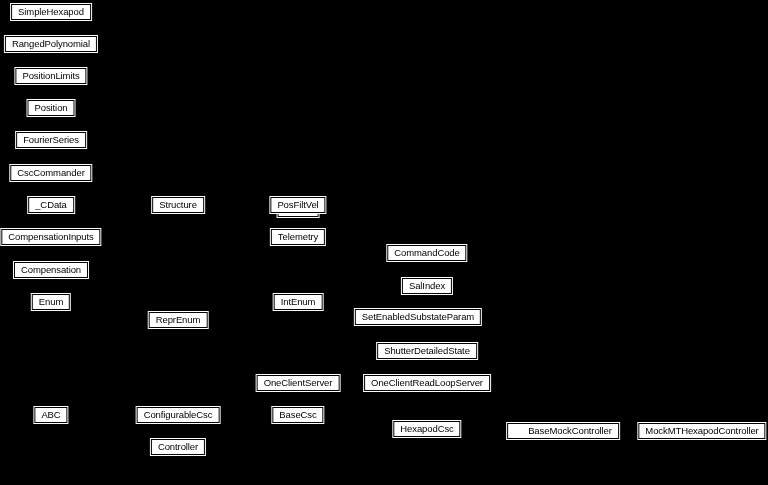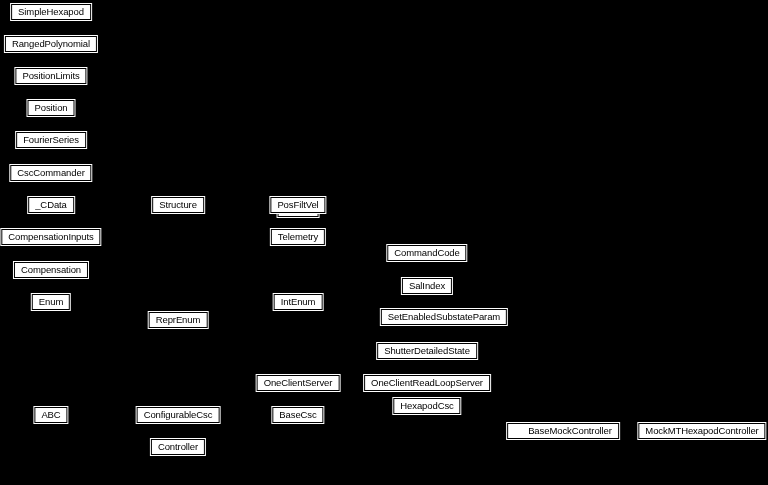--- a/index.html
+++ b/index.html
@@ -52,19 +52,19 @@
     <div class="node" style="left: 178px; top: 415px;">ConfigurableCsc</div>
     <div class="node" style="left: 178px; top: 447px; text-align: right;">Controller</div>
     <div class="node" style="left: 298px; top: 173px; margin-top: 36px;">Config</div>
     <div class="node" style="left: 298px; top: 205px;">PosFiltVel</div>
     <div class="node" style="left: 298px; top: 237px;">Telemetry</div>
     <div class="node" style="left: 298px; top: 302px;">IntEnum</div>
     <div class="node" style="left: 298px; top: 383px; text-align: right;">OneClientServer</div>
     <div class="node" style="left: 298px; top: 415px;">BaseCsc</div>
     <div class="node" style="left: 427px; top: 253px;">CommandCode</div>
     <div class="node" style="left: 427px; top: 286px;">SalIndex</div>
-    <div class="node" style="left: 444px; top: 317px;">SetEnabledSubstateParam</div>
+    <div class="node" style="left: 418px; top: 317px;">SetEnabledSubstateParam</div>
     <div class="node" style="left: 427px; top: 351px;">ShutterDetailedState</div>
     <div class="node" style="left: 427px; top: 383px;">OneClientReadLoopServer</div>
-    <div class="node" style="left: 427px; top: 406px;">HexapodCsc</div>
+    <div class="node" style="left: 427px; top: 429px;">HexapodCsc</div>
     <div class="node" style="left: 563px; top: 431px; padding-left: 20px;">BaseMockController</div>
     <div class="node" style="left: 702px; top: 431px;">MockMTHexapodController</div>
   </div>
 
 </body></html>

